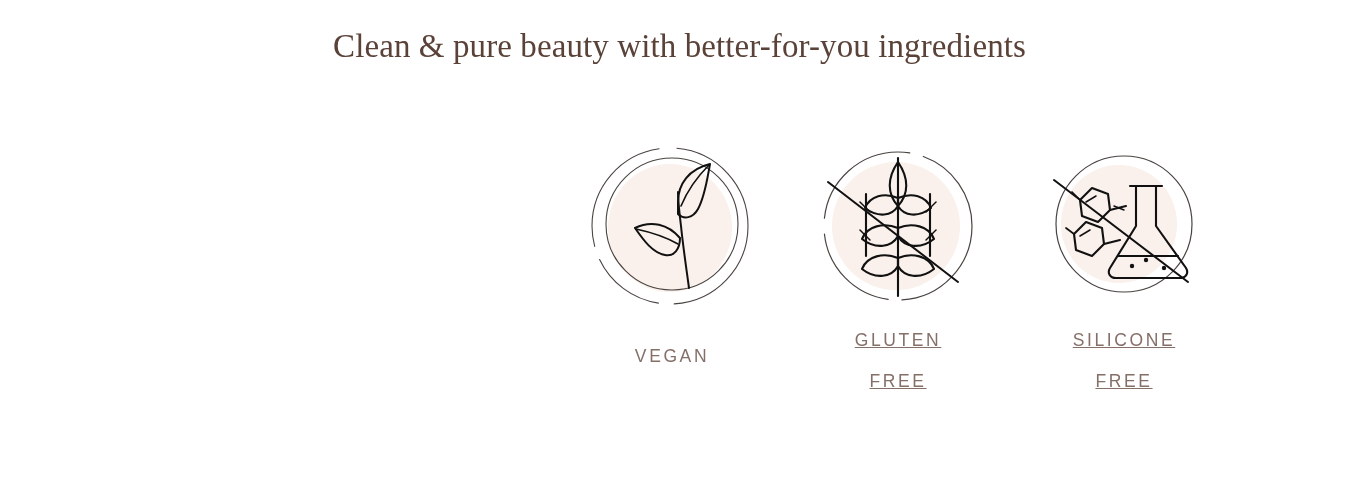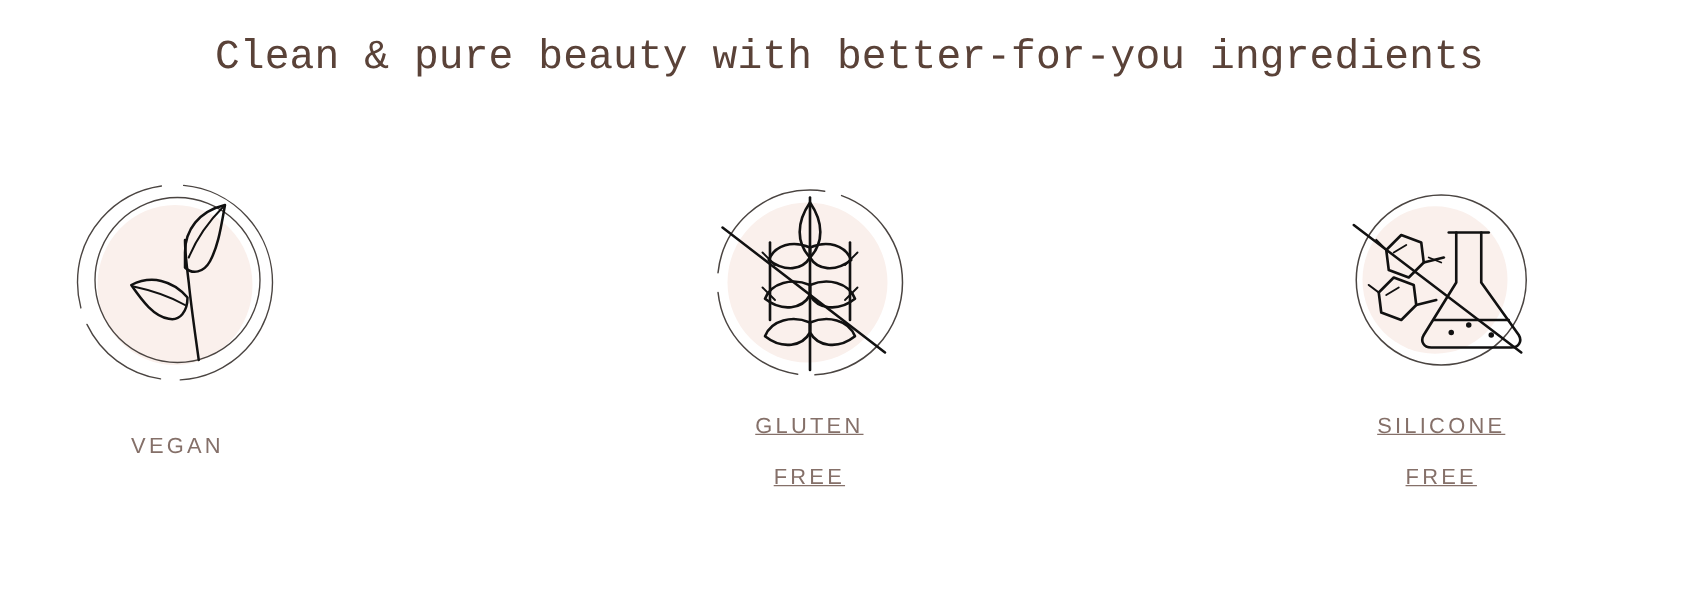--- a/index.html
+++ b/index.html
@@ -23,41 +23,40 @@
     background: #ffffff;
   }
 
   
   #section-heading {
     position: absolute;
     top: 24px;
     left: 0;
     width: 1359px;
     text-align: center;
-    font-family: Liberation Mono, monospace;
+    font-family: Liberation Serif, serif;
     font-size: 33px;
     line-height: 44px;
     font-weight: 400;
     color: #5a4238;
     letter-spacing: 0.1px;
     white-space: nowrap;
   }
 
   
   #badge-row {
     position: absolute;
     top: 140px;
     left: 0;
     width: 1237px;
     height: 330px;
     display: flex;
     flex-direction: row;
     align-items: flex-start;
-    justify-content: space-between;
-    padding-left: 29px;
+    justify-content: flex-end;
   }
 
   .badge-item {
     width: 226px;
     display: flex;
     flex-direction: column;
     align-items: center;
   }
 
   .badge-art {

